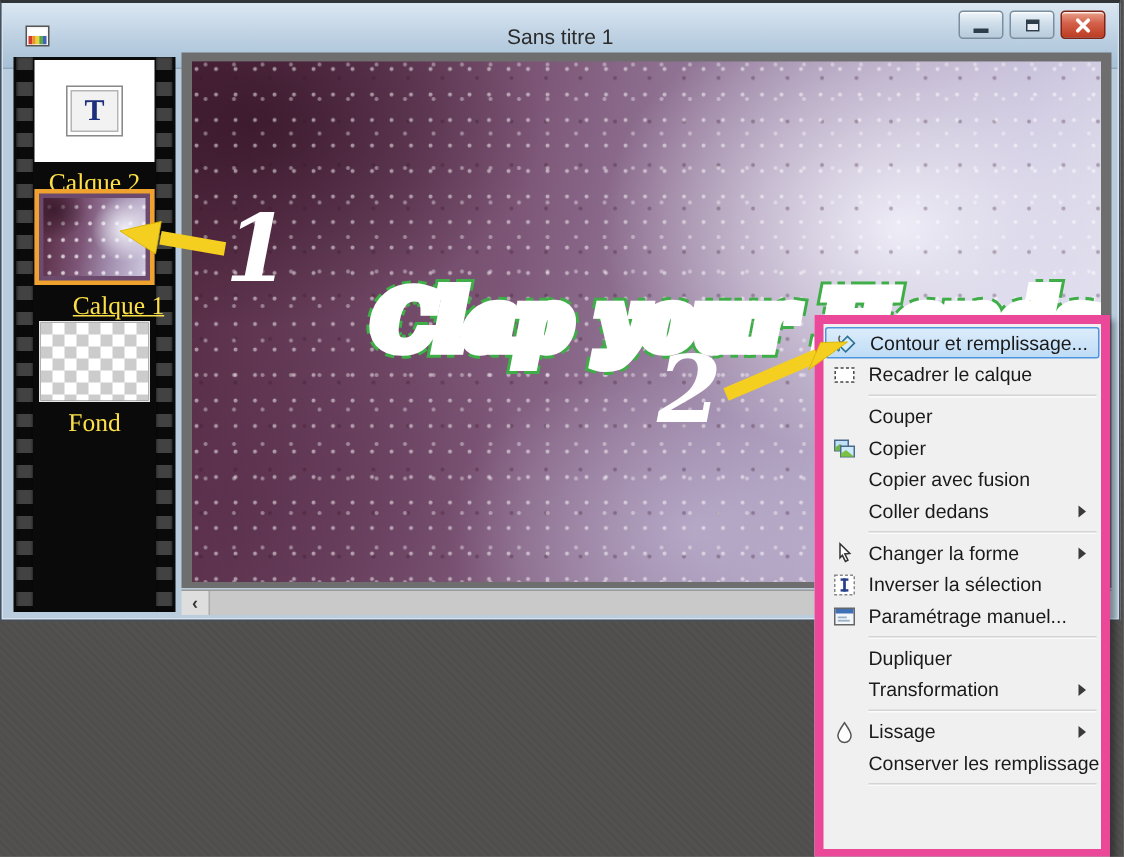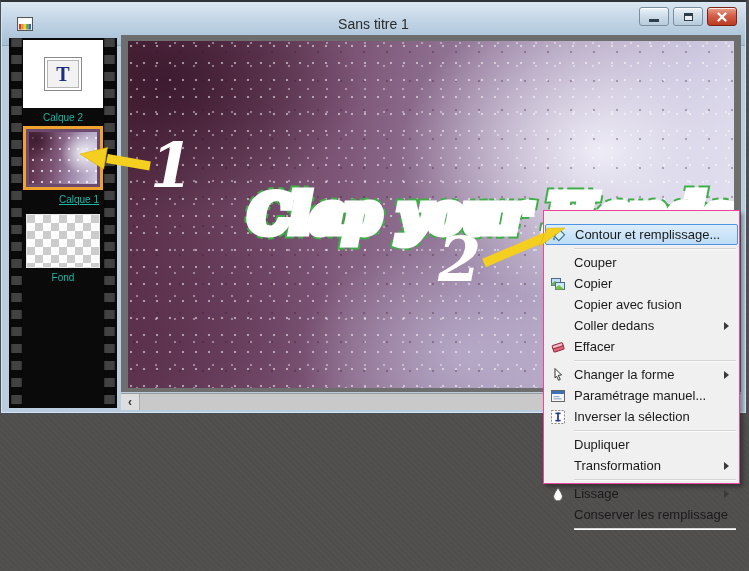--- a/index.html
+++ b/index.html
@@ -75,21 +75,21 @@
       radial-gradient(ellipse 50% 60% at 10% 15%, rgba(58,26,45,.9), transparent 65%),
       radial-gradient(circle 1px at 4px 6px, rgba(255,255,255,.7) 1px, transparent 1.6px),
       linear-gradient(100deg, #55283f 0%, #7d5677 40%, #9f8aab 65%, #cfc9e0 100%);
     background-size: auto, auto, 9px 11px, auto;
   }
   .thumb-trans {
     width: 74px; height: 54px;
     background: repeating-conic-gradient(#ffffff 0 25%, #cccccc 0 50%);
     background-size: 16px 16px; border: 1px solid #e8e8e8;
   }
-  .llabel { color: #14b8a6; font-size: 10px; margin-top: 4px; }
+  .llabel { color: #fde047; font-size: 17px; margin-top: 4px; font-family: Liberation Serif, serif; }
   .llabel.active { text-decoration: underline; padding-left: 32px; }
 
   
   .canvas-frame {
     position: absolute; left: 120px; top: 33px; width: 620px; height: 357px;
     background: #6e6e6e;
   }
   .canvas-img {
     position: absolute; left: 7px; top: 6px; right: 7px; bottom: 4px;
     background:
@@ -114,24 +114,24 @@
   }
   .hscroll .sbtn {
     width: 19px; height: 100%; background: #dedede;
     border-right: 1px solid #ababab;
     display: flex; align-items: center; justify-content: center;
     color: #333; font-size: 12px; font-weight: bold;
   }
 
   
   .menu {
-    position: absolute; left: 543px; top: 210px; width: 197px; height: 274px;
-    background: #f0f0f0; border: 1px solid #ec4899;
+    position: absolute; left: 543px; top: 210px; width: 197px; height: 362px;
+    background: #f0f0f0; border: 6px solid #ec4899;
     box-shadow: 3px 3px 4px rgba(0,0,0,.35);
-    padding: 13px 1px; z-index: 40;
+    padding: 2px 1px; z-index: 40;
   }
   .mi {
     height: 21px; display: flex; align-items: center; position: relative;
     padding-left: 3px; font-size: 13px; color: #1a1a1a;
   }
   .mi.hl {
     border: 1px solid #4f94e0; border-radius: 2px;
     background: linear-gradient(#dcedfb, #bedcf6);
   }
   .mic { width: 20px; height: 16px; display: flex; align-items: center; justify-content: center; flex: 0 0 20px; }
@@ -228,20 +228,28 @@
     <span class="mic">
       <svg width="16" height="16" viewBox="0 0 16 16">
         <path d="M3.2 9 L9 3.2 L13.6 7.8 L7.8 13.6 Z" fill="#d6edf7" stroke="#2e7396" stroke-width="1.1"></path>
         <path d="M4.6 7.6 Q2.2 5.2 4 2.8" fill="none" stroke="#555" stroke-width="1"></path>
         <path d="M3 10.5 q-1.2 1.8 0 2.6 q1.3 -.8 0 -2.6Z" fill="#79c3e0" stroke="#2e7396" stroke-width=".7"></path>
       </svg>
     </span>
     <span class="mil">Contour et remplissage...</span>
   </div>
 
+  <div class="mi">
+    <span class="mic">
+      <svg width="16" height="16" viewBox="0 0 16 16">
+        <rect x="1.8" y="3.3" width="12.4" height="9.4" fill="#ffffff" stroke="#444" stroke-dasharray="2 1.6"></rect>
+      </svg>
+    </span>
+    <span class="mil">Recadrer le calque</span>
+  </div>
 
   <div class="sep"></div>
 
   <div class="mi">
     <span class="mic"></span>
     <span class="mil">Couper</span>
   </div>
 
   <div class="mi">
     <span class="mic">
@@ -259,66 +267,55 @@
     <span class="mic"></span>
     <span class="mil">Copier avec fusion</span>
   </div>
 
   <div class="mi">
     <span class="mic"></span>
     <span class="mil">Coller dedans</span>
     <span class="sub"></span>
   </div>
 
-  <div class="mi">
-    <span class="mic">
-      <svg width="16" height="16" viewBox="0 0 16 16">
-        <g transform="rotate(-18 8 8)">
-          <rect x="2.6" y="7.2" width="10.8" height="4.6" rx="1" fill="#e06377" stroke="#93303f"></rect>
-          <rect x="2.6" y="5" width="10.8" height="3.4" rx="1" fill="#f6b8c6" stroke="#93303f"></rect>
-        </g>
-      </svg>
-    </span>
-    <span class="mil">Effacer</span>
-  </div>
 
   <div class="sep"></div>
 
   <div class="mi">
     <span class="mic">
       <svg width="16" height="16" viewBox="0 0 16 16">
         <path d="M5 1.5 L11.5 8 L8.2 8.3 L10.3 12.4 L8.6 13.3 L6.6 9.2 L5 10.9 Z" fill="#ffffff" stroke="#333" stroke-width="1"></path>
       </svg>
     </span>
     <span class="mil">Changer la forme</span>
     <span class="sub"></span>
+  </div>
+
+  <div class="mi">
+    <span class="mic">
+      <svg width="16" height="16" viewBox="0 0 16 16">
+        <rect x="1.5" y="1.5" width="13" height="13" fill="#ffffff" stroke="#888" stroke-dasharray="2 1.4"></rect>
+        <rect x="5.4" y="3.6" width="5.2" height="1.6" fill="#27408b"></rect>
+        <rect x="7.1" y="3.6" width="1.8" height="8.8" fill="#27408b"></rect>
+        <rect x="5.4" y="10.8" width="5.2" height="1.6" fill="#27408b"></rect>
+      </svg>
+    </span>
+    <span class="mil">Inverser la sélection</span>
   </div>
 
   <div class="mi">
     <span class="mic">
       <svg width="16" height="16" viewBox="0 0 16 16">
         <rect x="1.5" y="2.5" width="13" height="11" fill="#f2f6fa" stroke="#666"></rect>
         <rect x="2" y="3" width="12" height="3" fill="#3f6fb5"></rect>
         <rect x="3.5" y="8" width="6" height="1.2" fill="#9ab0c6"></rect>
         <rect x="3.5" y="10.2" width="8" height="1.2" fill="#9ab0c6"></rect>
       </svg>
     </span>
     <span class="mil">Paramétrage manuel...</span>
-  </div>
-
-  <div class="mi">
-    <span class="mic">
-      <svg width="16" height="16" viewBox="0 0 16 16">
-        <rect x="1.5" y="1.5" width="13" height="13" fill="#ffffff" stroke="#888" stroke-dasharray="2 1.4"></rect>
-        <rect x="5.4" y="3.6" width="5.2" height="1.6" fill="#27408b"></rect>
-        <rect x="7.1" y="3.6" width="1.8" height="8.8" fill="#27408b"></rect>
-        <rect x="5.4" y="10.8" width="5.2" height="1.6" fill="#27408b"></rect>
-      </svg>
-    </span>
-    <span class="mil">Inverser la sélection</span>
   </div>
 
   <div class="sep"></div>
 
   <div class="mi">
     <span class="mic"></span>
     <span class="mil">Dupliquer</span>
   </div>
 
   <div class="mi">

